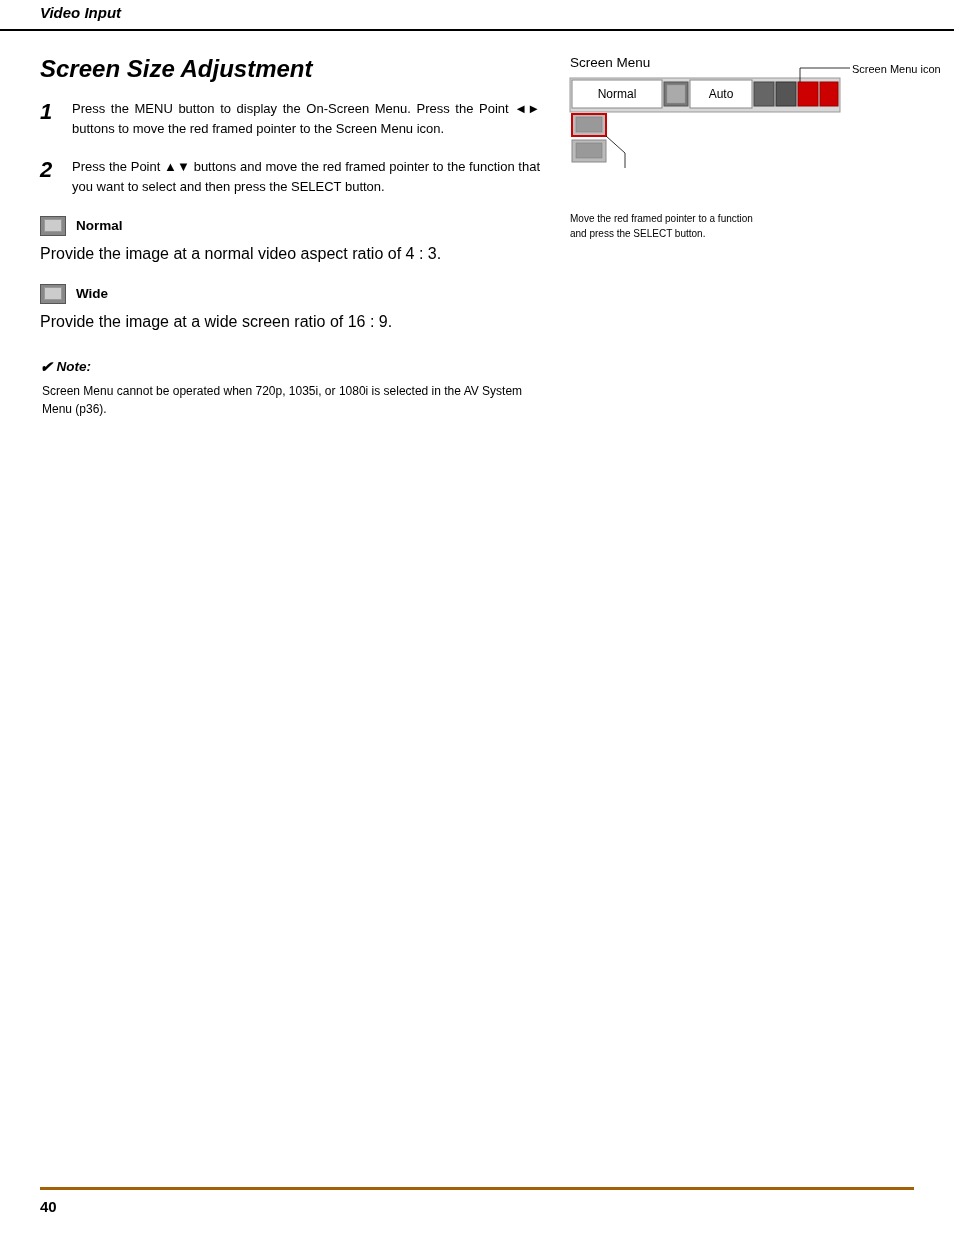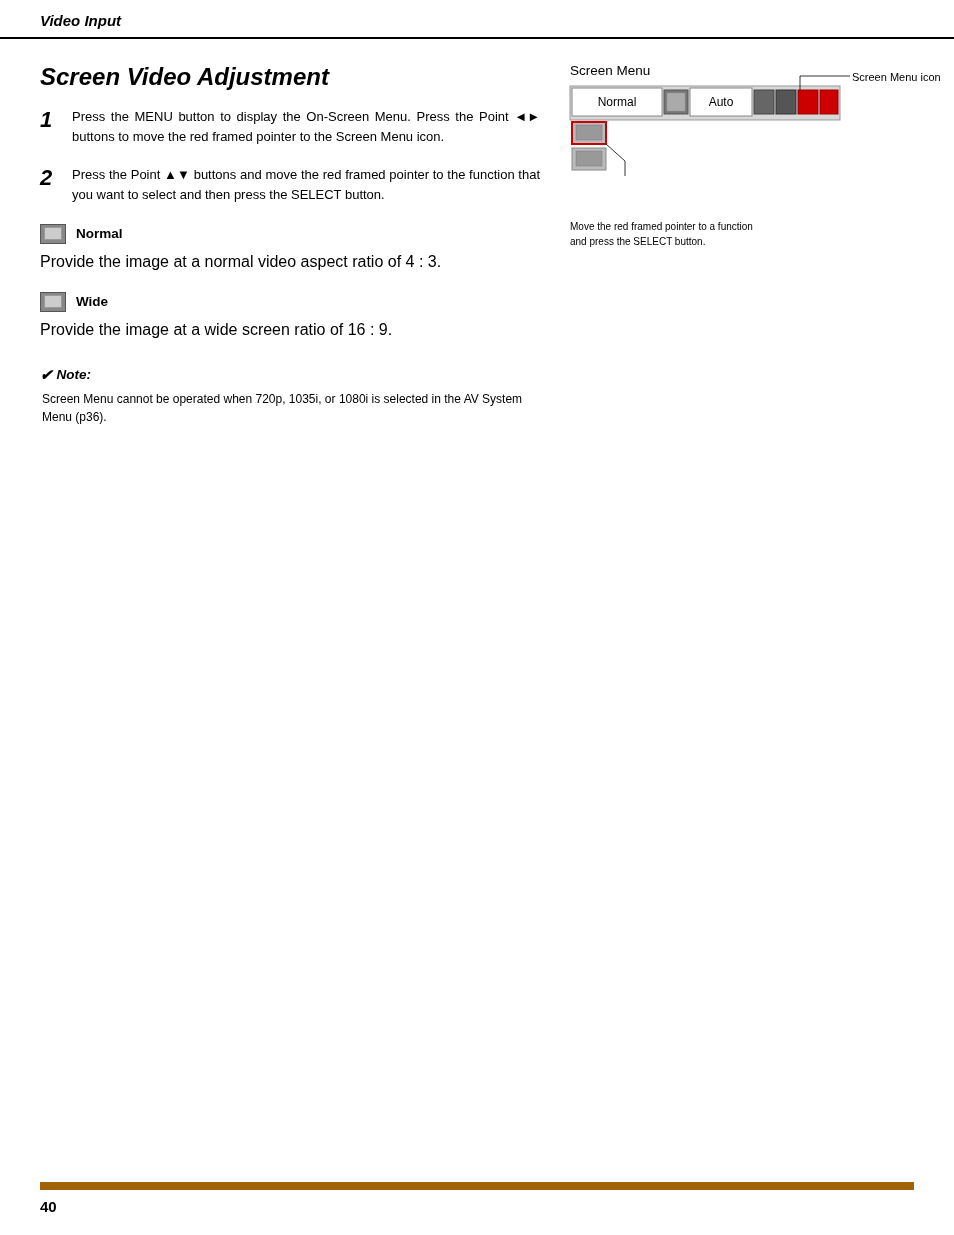--- a/index.html
+++ b/index.html
@@ -13,21 +13,21 @@
       position: relative;
     }
     .page-container {
       width: 954px;
       min-height: 1235px;
       padding: 0;
       position: relative;
     }
     
     .header {
-      padding: 12px 40px 8px 40px;
+      padding: 4px 40px 8px 40px;
       border-bottom: 2px solid #000;
       display: flex;
       align-items: center;
     }
     .header-title {
       font-style: italic;
       font-weight: bold;
       font-size: 15px;
     }
     
@@ -140,21 +140,21 @@
       margin-top: 4px;
       font-size: 11.5px;
       line-height: 1.45;
     }
     
     .footer {
       position: absolute;
       bottom: 20px;
       left: 40px;
       right: 40px;
-      border-top: 8px solid #a16207;
+      border-top: 3px solid #a16207;
       padding-top: 8px;
       display: flex;
       align-items: center;
     }
     .page-number {
       font-size: 15px;
       font-weight: bold;
     }
 
     
@@ -169,21 +169,21 @@
 <div class="page-container">
 
   <div class="header">
     <span class="header-title">Video Input</span>
   </div>
 
   <div class="content">
 
     <div class="left-column">
 
-      <h1 class="page-title">Screen Video Adjustment</h1>
+      <h1 class="page-title">Screen Size Adjustment</h1>
 
 
       <div class="step">
         <span class="step-number">1</span>
         <p class="step-text">Press the MENU button to display the On-Screen Menu.  Press the Point ◄► buttons to move the red framed pointer to the Screen Menu icon.</p>
       </div>
 
       <div class="step">
         <span class="step-number">2</span>
         <p class="step-text">Press the Point ▲▼ buttons and move the red framed pointer to the function that you want to select and then press the SELECT button.</p>

